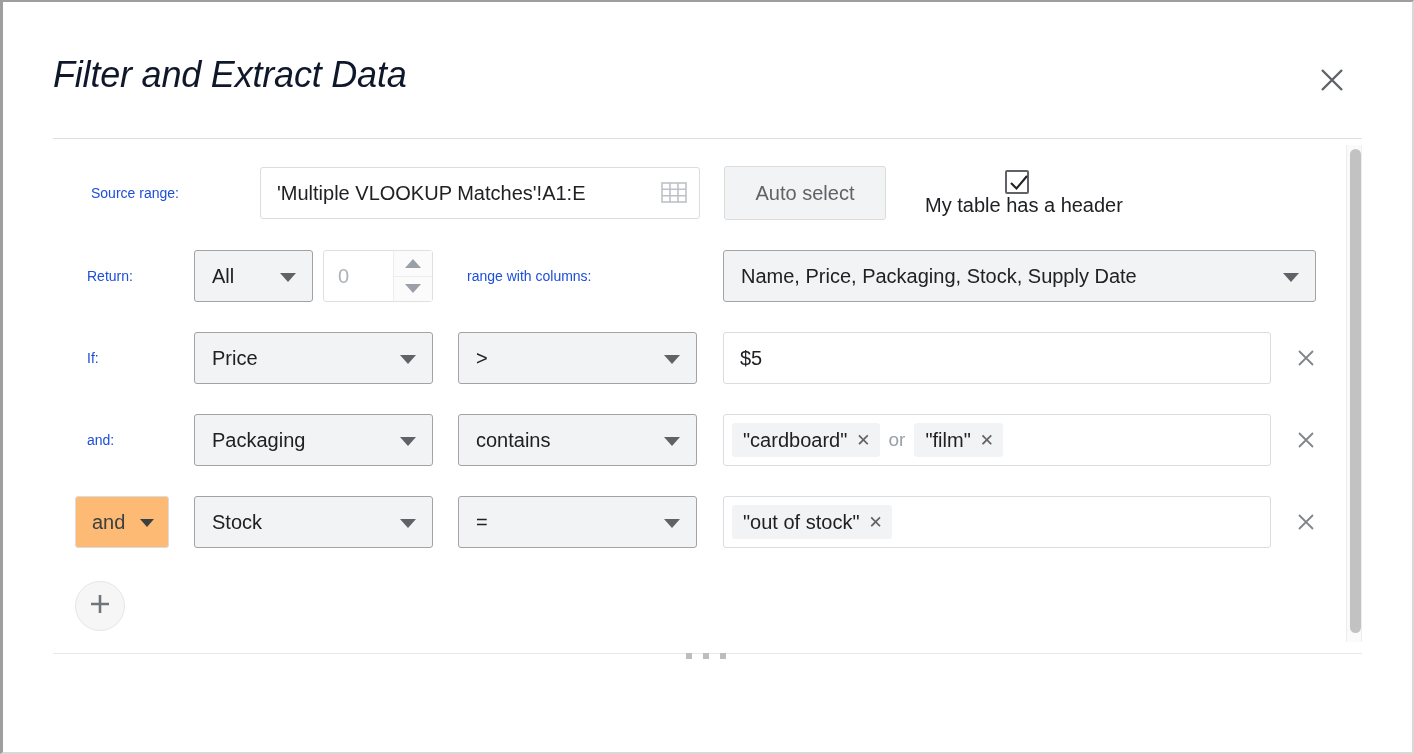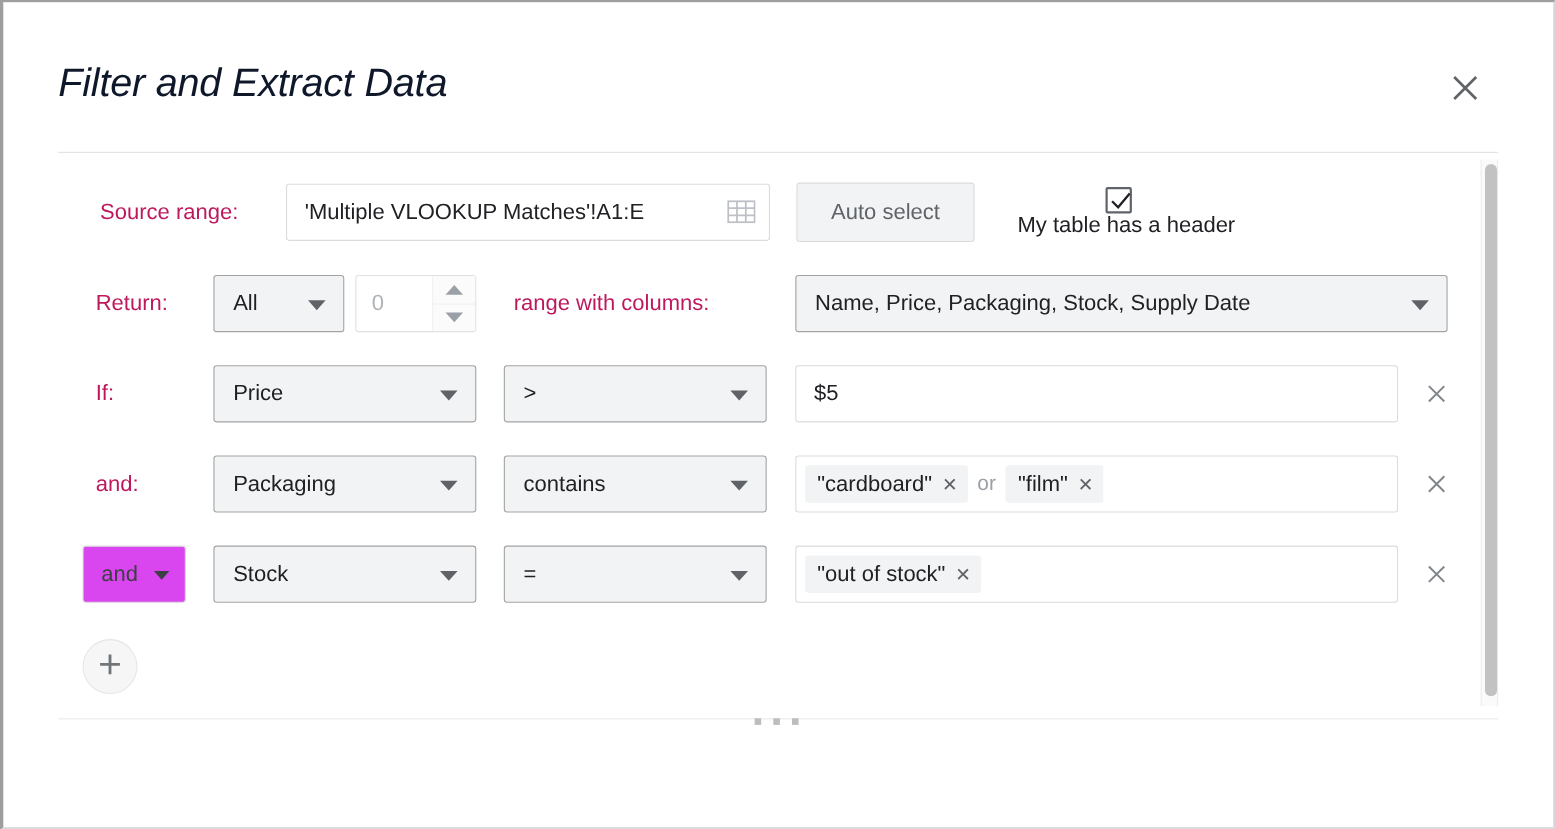--- a/index.html
+++ b/index.html
@@ -72,29 +72,29 @@
 
   .row {
     position: absolute;
     left: 0;
     width: 100%;
     height: 56px;
     display: flex;
     align-items: center;
   }
   .row-label {
-    font-size: 20px;
-    color: #be185d;
+    font-size: 14px;
+    color: #1d4ed8;
     white-space: nowrap;
     text-align: center;
   }
 
   
   .btn-grey {
-    background: #d946ef;
+    background: #fdba74;
     border: 1px solid #dcdcdc;
     border-radius: 3px;
     box-sizing: border-box;
     font-size: 20px;
     color: #3c4043;
     display: flex;
     align-items: center;
     cursor: pointer;
   }
   .select {

